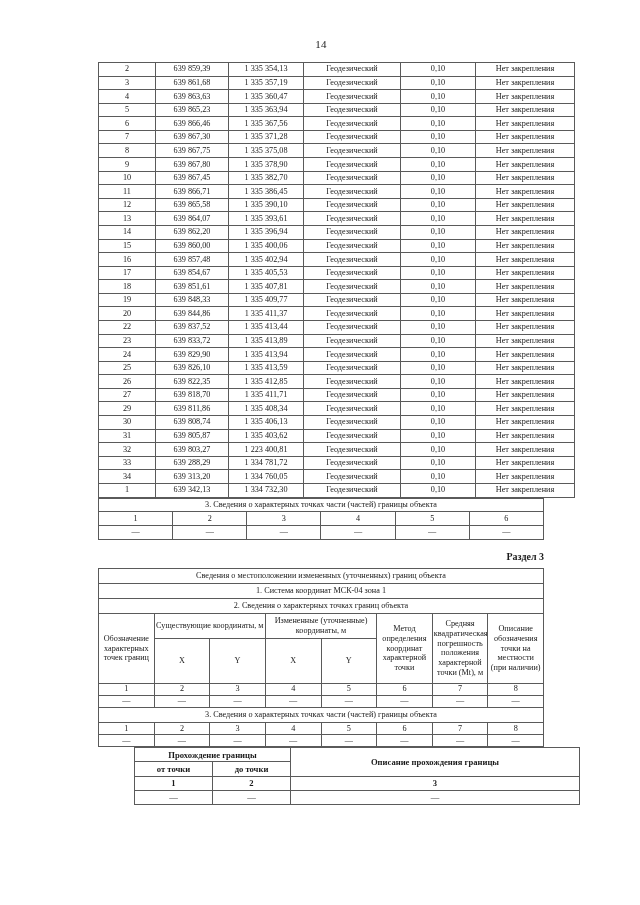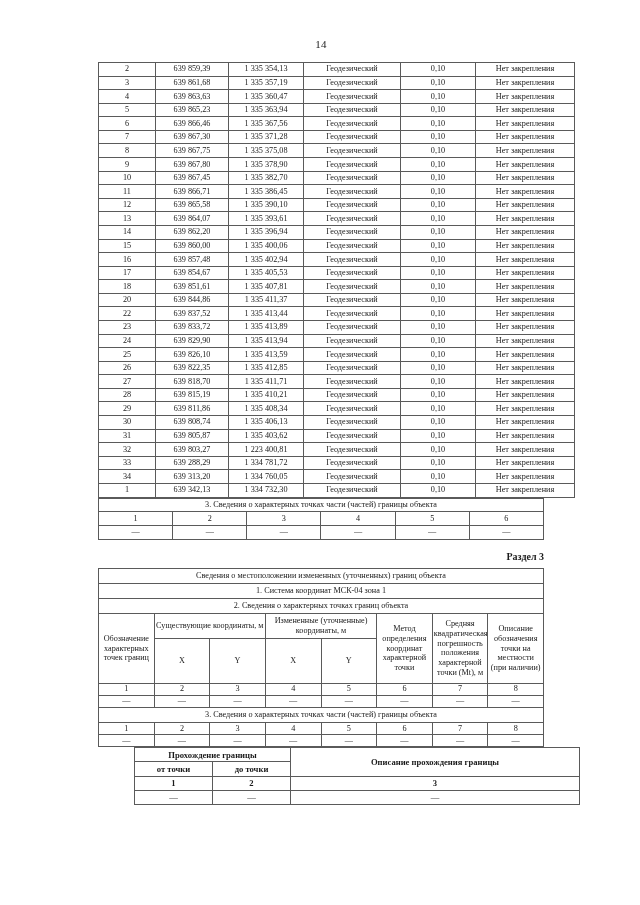--- a/index.html
+++ b/index.html
@@ -253,20 +253,28 @@
         </tr>
         <tr>
           <td class="num">18</td>
           <td class="x">639 851,61</td>
           <td class="y">1 335 407,81</td>
           <td class="met">Геодезический</td>
           <td class="err">0,10</td>
           <td class="desc">Нет закрепления</td>
         </tr>
         <tr>
+          <td class="num">19</td>
+          <td class="x">639 848,33</td>
+          <td class="y">1 335 409,77</td>
+          <td class="met">Геодезический</td>
+          <td class="err">0,10</td>
+          <td class="desc">Нет закрепления</td>
+        </tr>
+        <tr>
           <td class="num">20</td>
           <td class="x">639 844,86</td>
           <td class="y">1 335 411,37</td>
           <td class="met">Геодезический</td>
           <td class="err">0,10</td>
           <td class="desc">Нет закрепления</td>
         </tr>
         <tr>
           <td class="num">22</td>
           <td class="x">639 837,52</td>
@@ -304,28 +312,20 @@
           <td class="x">639 822,35</td>
           <td class="y">1 335 412,85</td>
           <td class="met">Геодезический</td>
           <td class="err">0,10</td>
           <td class="desc">Нет закрепления</td>
         </tr>
         <tr>
           <td class="num">27</td>
           <td class="x">639 818,70</td>
           <td class="y">1 335 411,71</td>
-          <td class="met">Геодезический</td>
-          <td class="err">0,10</td>
-          <td class="desc">Нет закрепления</td>
-        </tr>
-        <tr>
-          <td class="num">28</td>
-          <td class="x">639 815,19</td>
-          <td class="y">1 335 410,21</td>
           <td class="met">Геодезический</td>
           <td class="err">0,10</td>
           <td class="desc">Нет закрепления</td>
         </tr>
         <tr>
           <td class="num">29</td>
           <td class="x">639 811,86</td>
           <td class="y">1 335 408,34</td>
           <td class="met">Геодезический</td>
           <td class="err">0,10</td>

